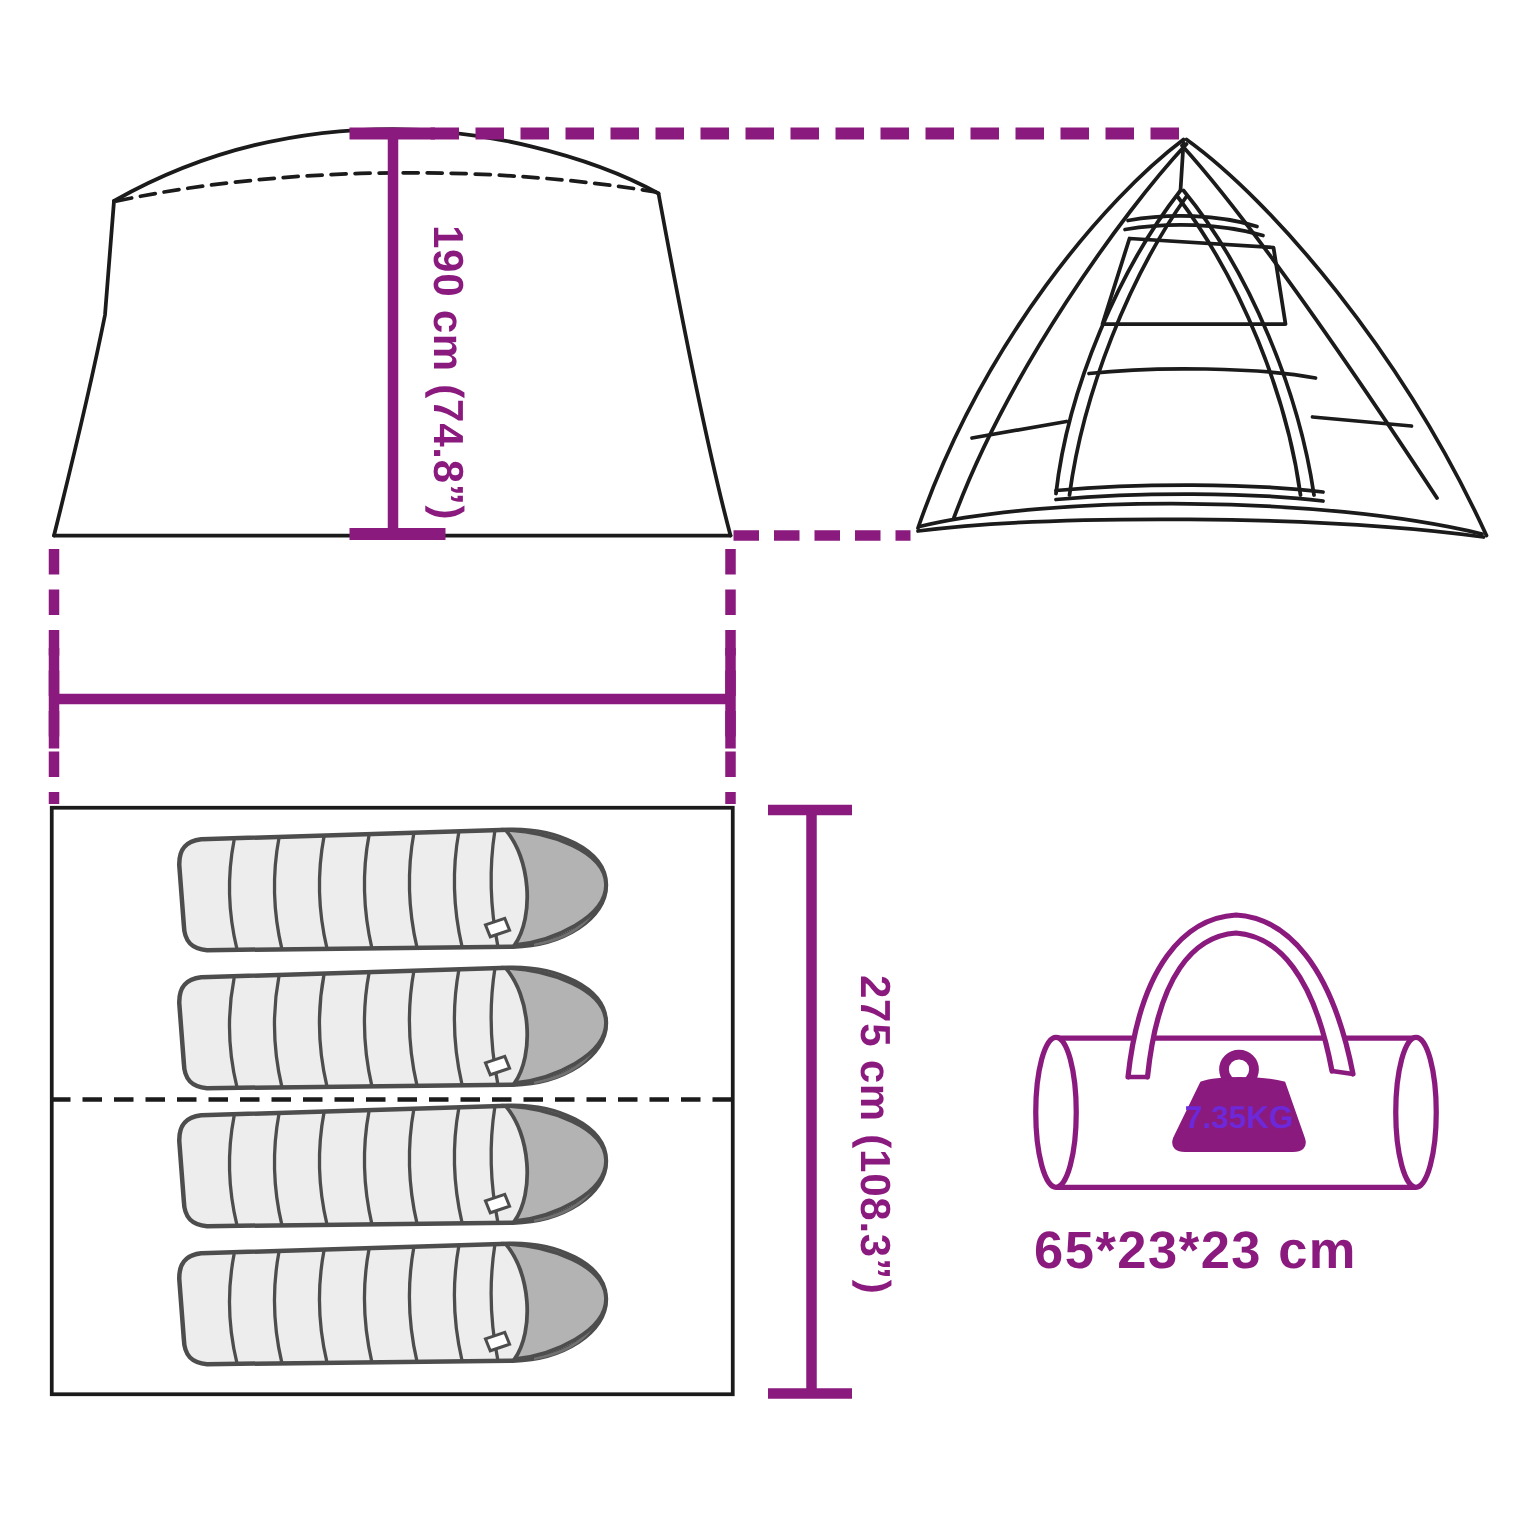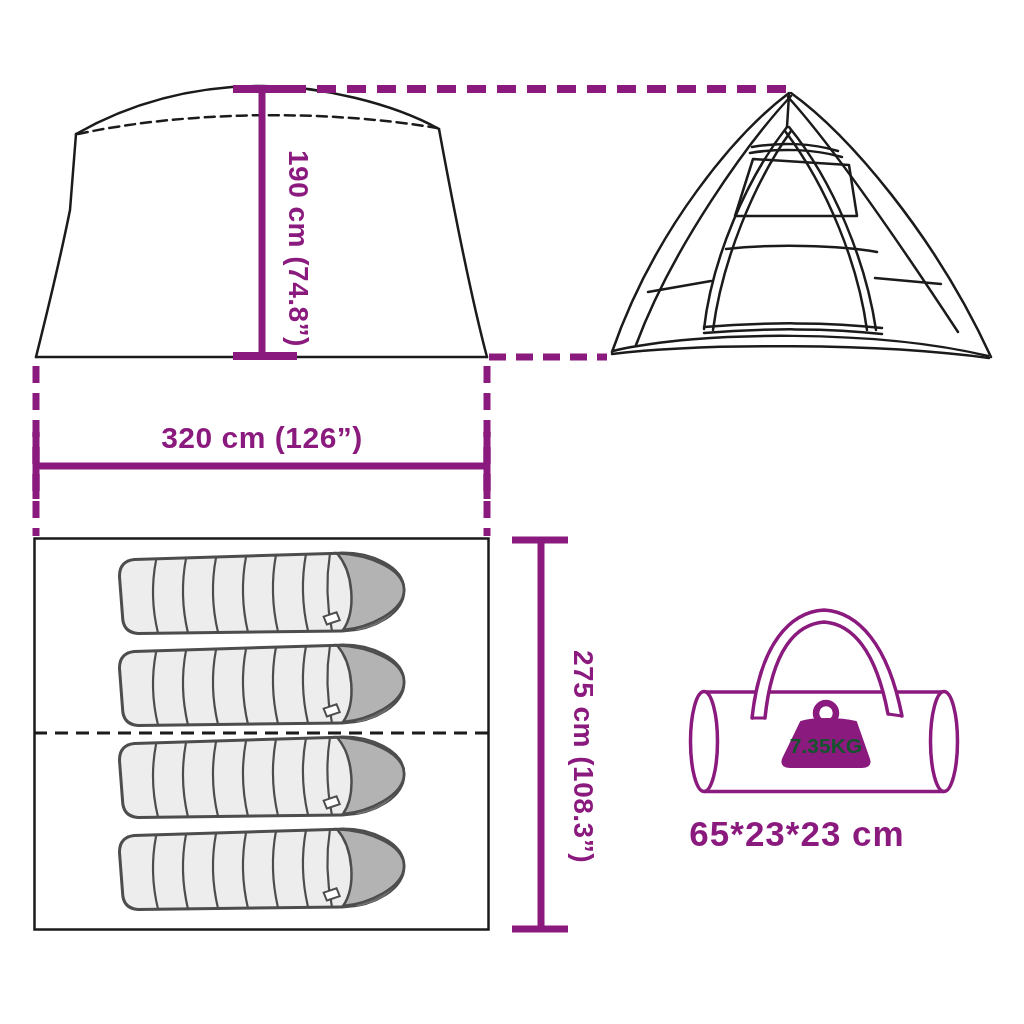--- a/index.html
+++ b/index.html
@@ -9,21 +9,21 @@
   }
   #art{position:absolute;left:0;top:0;width:1024px;height:1024px;}
   .dim-label{
     position:absolute;font-weight:bold;color:#8B1A7E;white-space:nowrap;
     line-height:1;letter-spacing:0.5px;
   }
   #label-height{left:312px;top:150px;font-size:28px;transform:rotate(90deg);transform-origin:0 0;}
   #label-width{left:86px;top:423px;width:352px;text-align:center;font-size:30px;}
   #label-depth{left:597px;top:650px;font-size:28px;transform:rotate(90deg);transform-origin:0 0;}
   #label-bagsize{left:667px;top:816px;width:260px;text-align:center;font-size:35px;letter-spacing:1px;}
-  #label-weight{left:782px;top:735px;width:88px;text-align:center;font-size:21px;color:#14532d;font-weight:bold;
+  #label-weight{left:782px;top:735px;width:88px;text-align:center;font-size:21px;color:#6d28d9;font-weight:bold;
     position:absolute;line-height:1;}
 </style>
 </head>
 <body>
 
 <div id="canvas">
 
   <svg id="art" viewBox="0 0 1024 1024">
     <defs>
       <g id="sbag">
@@ -120,20 +120,19 @@
       </g>
       <g>
         <circle cx="826" cy="713" r="10" fill="#FFFFFF" stroke="#8B1A7E" stroke-width="6.5"></circle>
         <path d="M801,722 C812,718 840,718 856,722 L869,759 C871,765 867,767 862,767 L790,767 C785,767 781,765 783,759 Z" fill="#8B1A7E" stroke="#8B1A7E" stroke-width="2" stroke-linejoin="round"></path>
       </g>
     </g>
   </svg>
 
   <div class="dim-label" id="label-height">190 cm (74.8”)</div>
 
-  <div class="dim-label" id="label-width">320 cm (126”)</div>
 
   <div class="dim-label" id="label-depth">275 cm (108.3”)</div>
 
   <div id="label-weight">7.35KG</div>
 
   <div class="dim-label" id="label-bagsize">65*23*23 cm</div>
 </div>
 
 </body></html>

